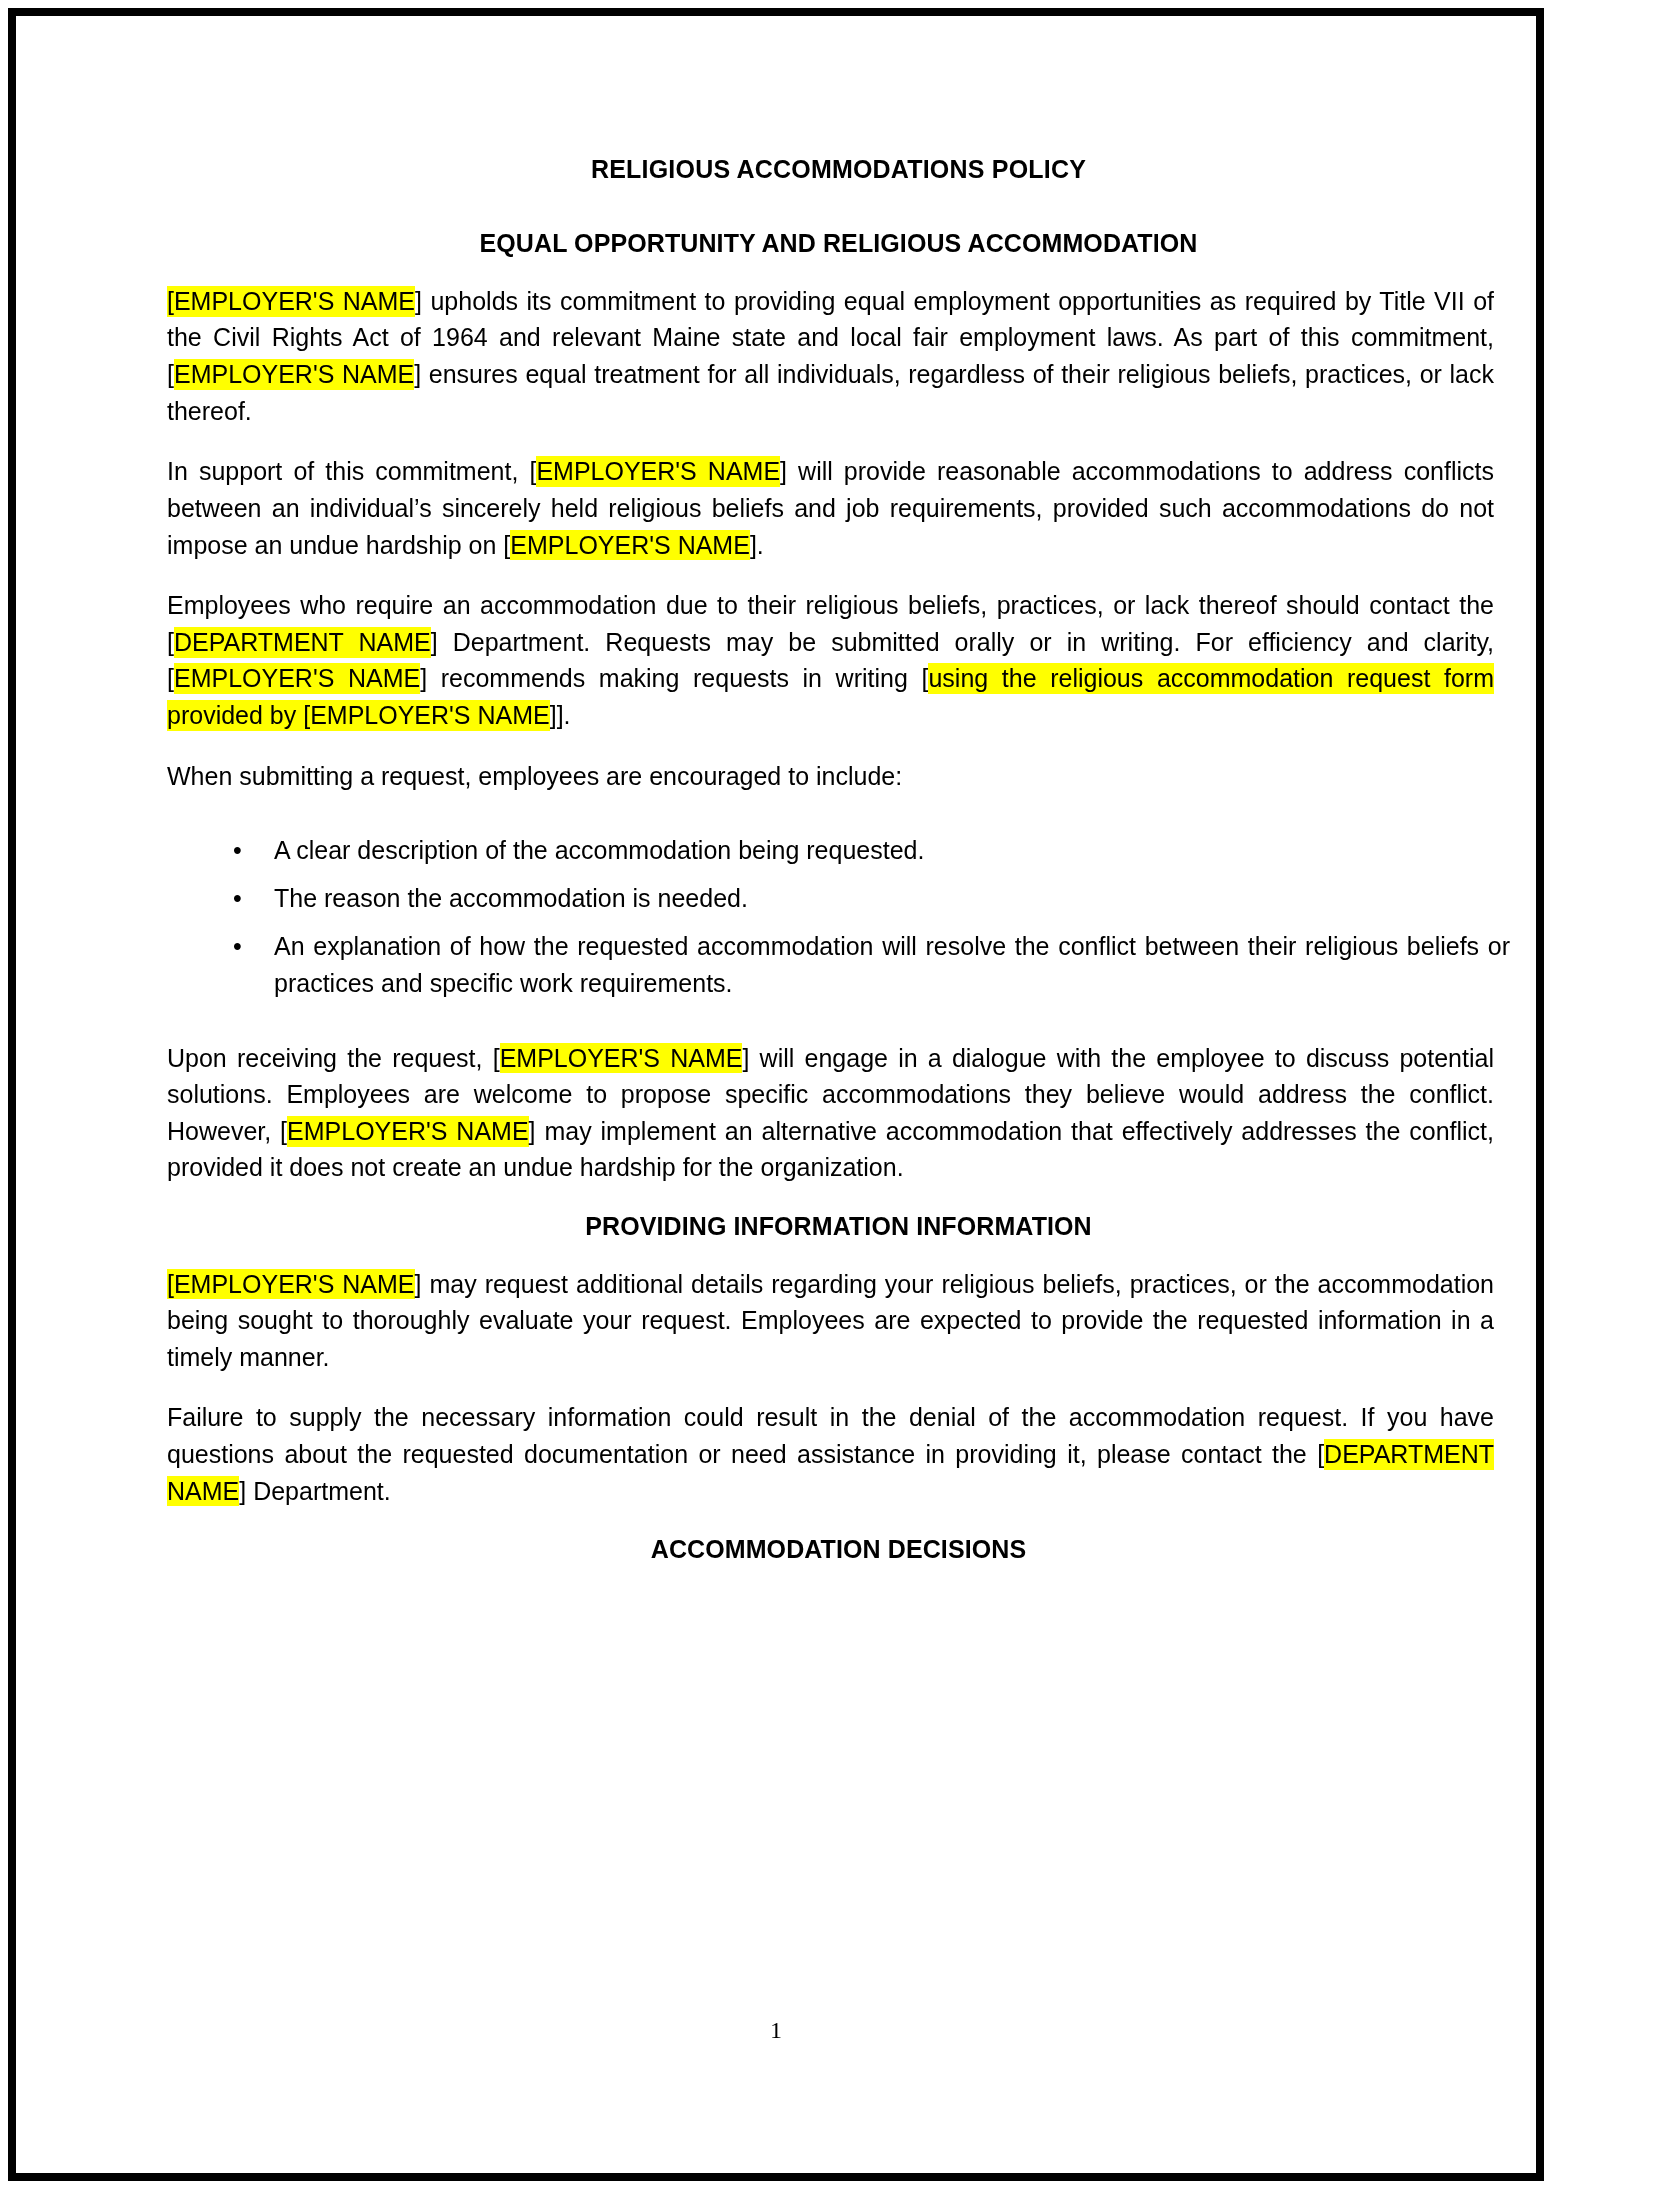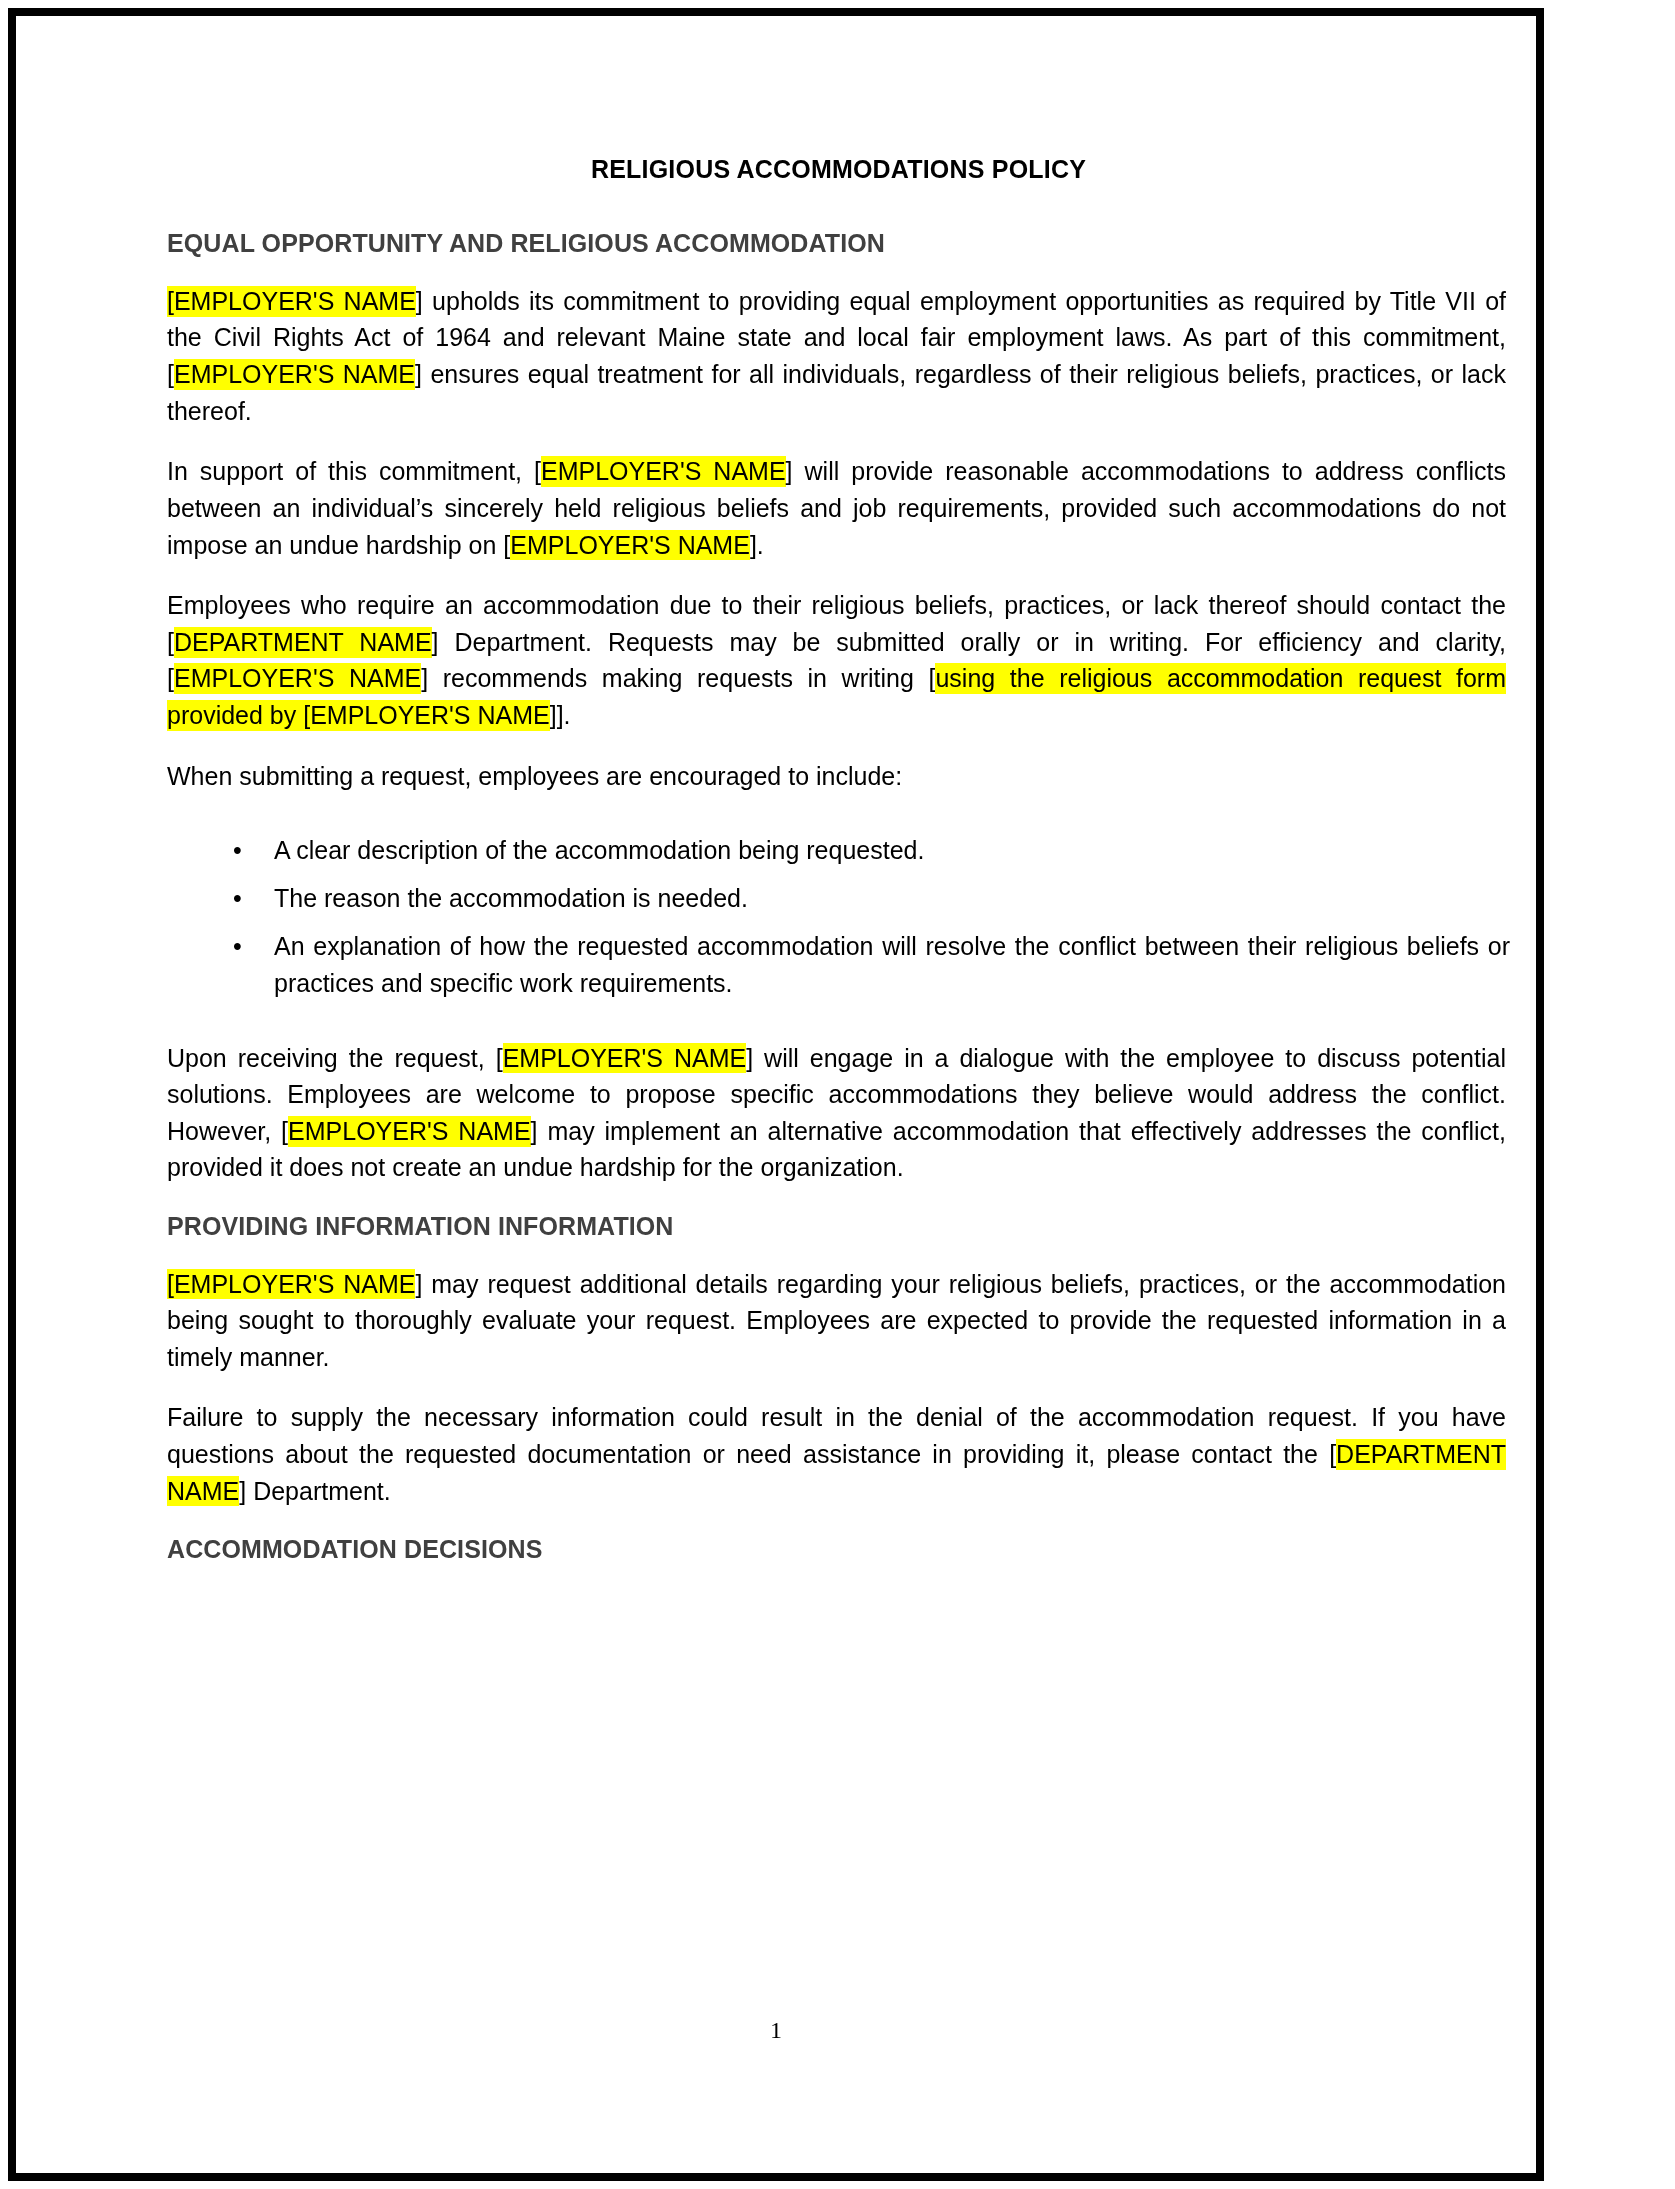--- a/index.html
+++ b/index.html
@@ -40,29 +40,29 @@
     font-size: 25px;
     letter-spacing: 0.2px;
     color: #000000;
     margin: 0 0 42px 0;
     line-height: 1.25;
   }
   h2.section-heading {
     font-weight: bold;
     font-size: 25px;
     letter-spacing: 0.1px;
-    color: #404040;
+    color: #000000;
     margin: 0 0 23px 0;
     line-height: 1.3;
-    text-align: left;
+    text-align: center;
   }
   p.body-par {
     font-size: 25px;
     color: #000000;
-    margin: 0 4px 24px 0;
+    margin: 0 16px 24px 0;
     line-height: 1.465;
     text-align: justify;
     text-justify: inter-word;
     hyphens: none;
   }
   p.body-par.ragged {
     text-align: left;
   }
   p.body-par:last-child {
     margin-bottom: 0;

